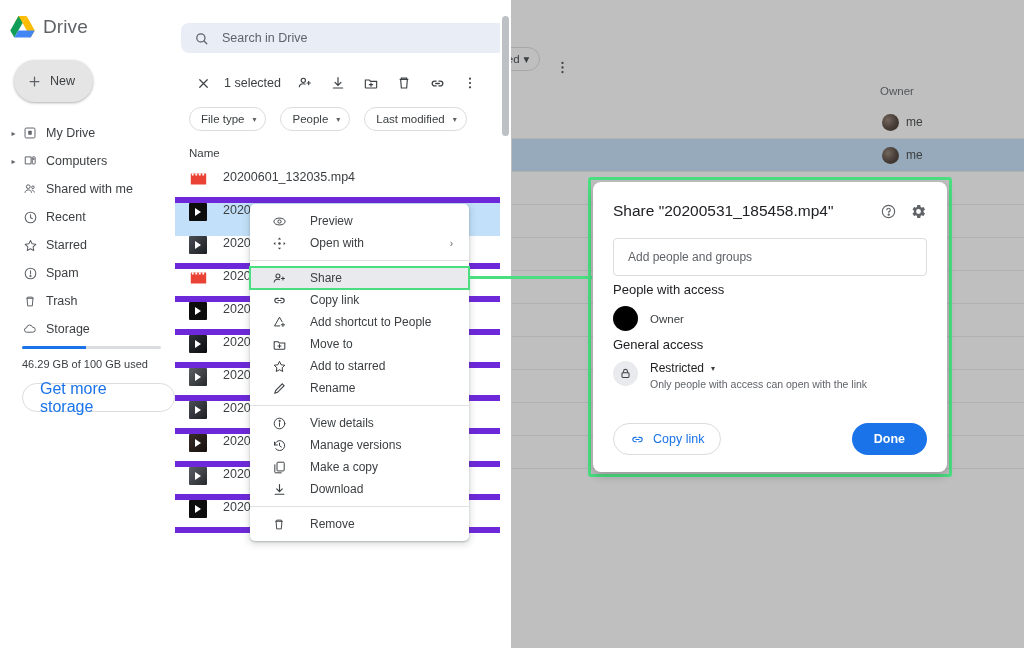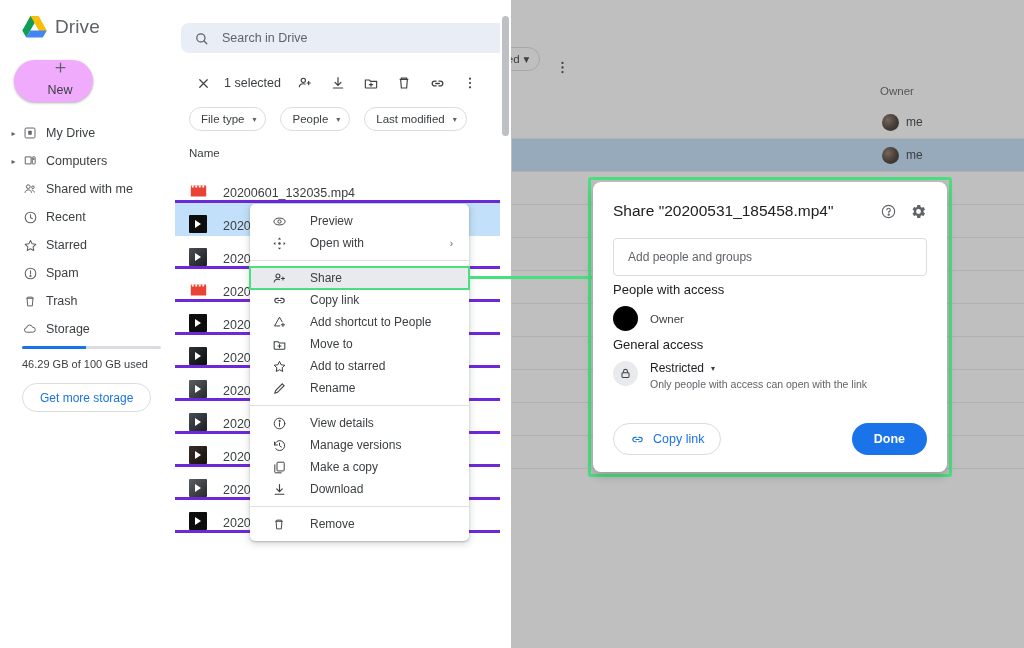--- a/index.html
+++ b/index.html
@@ -53,30 +53,30 @@
     pointer-events:none;
   }
 
   
   #sidebar {
     position:absolute; left:0; top:0; width:175px; height:648px;
     background:#fff; z-index:5;
   }
   .brand {
     display:flex; align-items:center; gap:8px;
-    padding:12px 0 0 22px; height:42px;
+    padding:12px 0 0 10px; height:42px;
   }
   .brand-name { font-size:19px; color:#5f6368; letter-spacing:.1px; }
   .new-btn {
     margin:18px 0 0 14px;
     width:79px; height:42px;
-    background:#f0abfc; border:none; border-radius:22px;
+    background:#e5e5e5; border:none; border-radius:22px;
     box-shadow:0 1px 3px rgba(60,64,67,.28), 0 1px 2px rgba(60,64,67,.15);
     display:flex; align-items:center; gap:8px;
-    padding-left:13px; cursor:pointer;flex-direction:column;
+    padding-left:13px; cursor:pointer;
   }
   .new-btn .plus { font-size:18px; color:#5f6368; line-height:1; }
   .new-btn .lbl { font-size:12.5px; color:#3c4043; }
 
   .nav { margin-top:20px; }
   .nav-item {
     height:22px; display:flex; align-items:center;
     padding-left:8px; gap:0; cursor:pointer;
     border-radius:0 11px 11px 0;
     margin-bottom:6px;
@@ -93,21 +93,21 @@
   .storage-bar {
     margin:4px 14px 0 22px; height:3px; border-radius:2px; background:#dadce0;
     position:relative; overflow:hidden;
   }
   .storage-bar > i { position:absolute; left:0; top:0; bottom:0; background:#1a73e8; display:block; }
   .storage-text { margin:9px 0 0 22px; font-size:11px; color:#3c4043; }
   .get-storage {
     margin:13px 0 0 22px; display:inline-flex; align-items:center; justify-content:center;
     height:29px; padding:0 17px;
     border:1px solid #dadce0; border-radius:15px;
-    font-size:12px; color:#1a73e8; background:#fff; cursor:pointer;
+    font-size:16px; color:#1a73e8; background:#fff; cursor:pointer;
   }
 
   
   #main {
     position:absolute; left:175px; top:16px; width:336px; height:648px;
     background:#fff; z-index:4; overflow:hidden;
   }
   .searchbar {
     position:absolute; left:6px; top:7px; width:640px; height:30px;
     background:#e9eef6; border-radius:8px;
@@ -136,22 +136,22 @@
     display:flex; align-items:center; gap:8px;
     font-size:11.5px; color:#3c4043; background:#fff; cursor:pointer; white-space:nowrap;
   }
   .chip .cv { font-size:8px; color:#5f6368; }
 
   .col-head {
     position:absolute; left:14px; top:131px; font-size:11.5px; color:#3c4043;
   }
   .rows { position:absolute; left:0; top:154px; width:336px; }
   .row {
-    height:33px; border-bottom:3px solid #6d28d9;
-    display:flex; align-items:flex-end; padding-left:14px;
+    height:33px; border-bottom:6px solid #6d28d9;
+    display:flex; align-items:flex-start; padding-left:14px;
     cursor:pointer;
   }
   .row.sel { background:#c2e0f9; border-bottom-color:#c2e0f9; }
   .thumb {
     width:18px;height:18px;flex:0 0 18px;margin-right:16px;
     display:flex;align-items:center;justify-content:center;
   }
   .thumb.vid {
     background:#0d0d0d; border-radius:1px; color:#fff; font-size:8px;
     position:relative;

